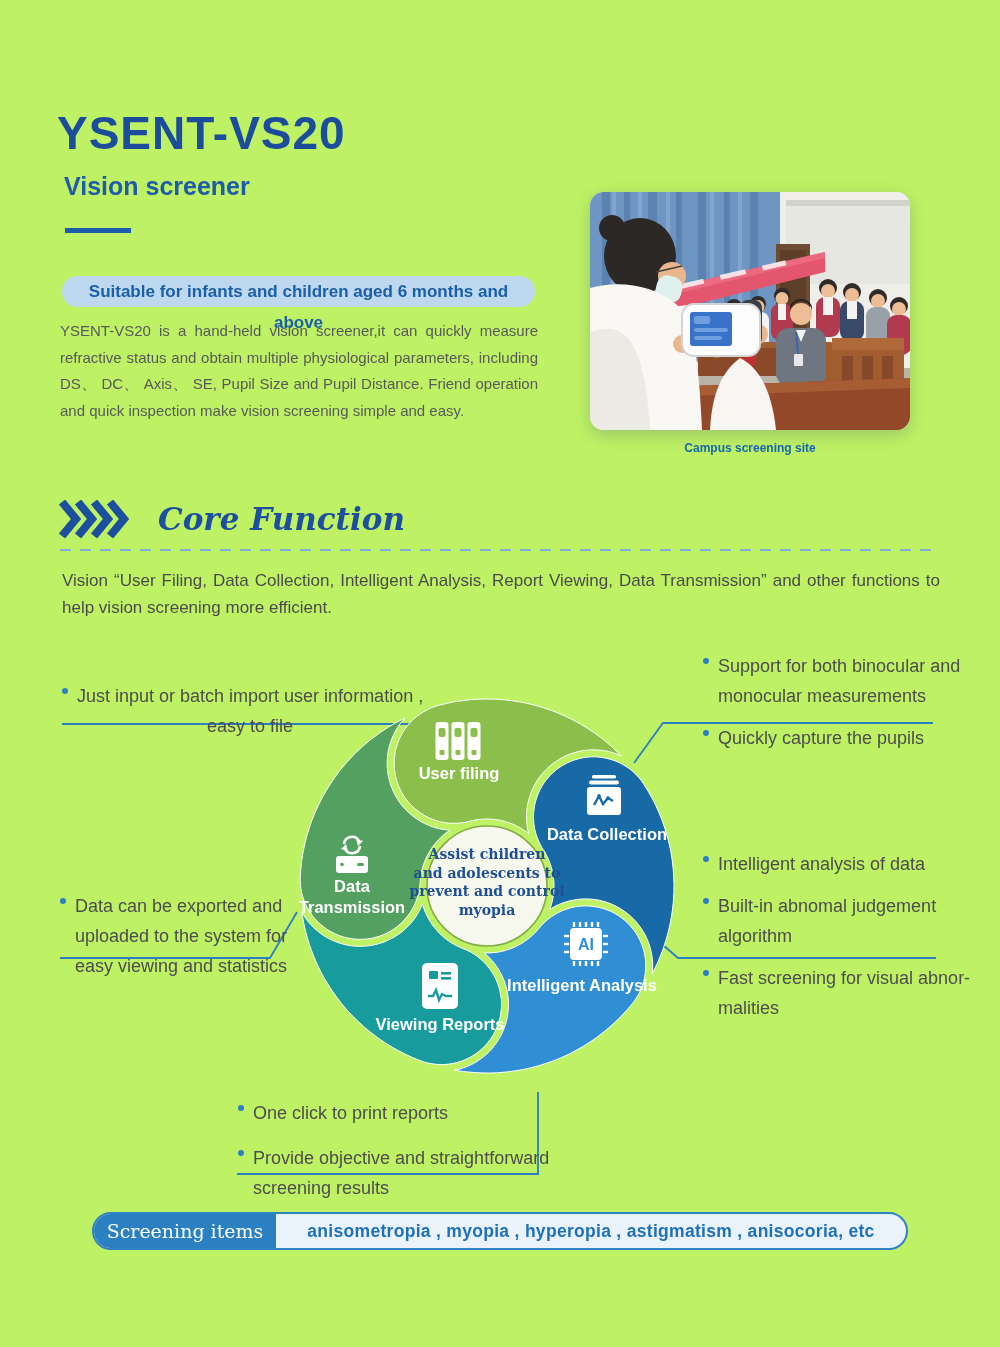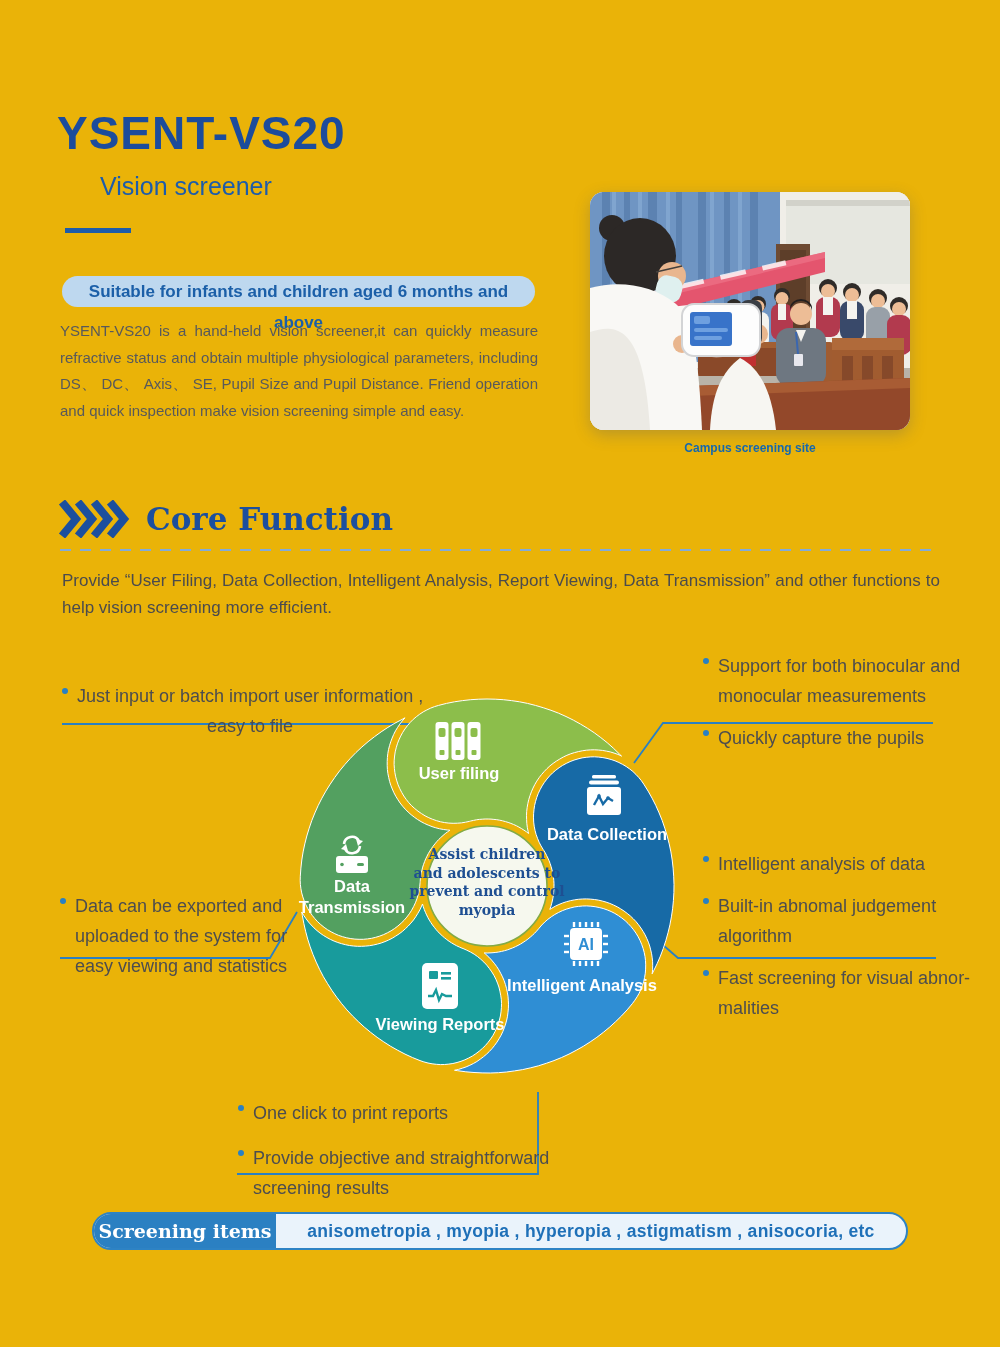--- a/index.html
+++ b/index.html
@@ -1,35 +1,35 @@
 <!DOCTYPE html>
 <html><head>
 <meta charset="utf-8">
 <style>
   html,body{margin:0;padding:0;background:#fff;}
-  .page{position:relative;width:1000px;height:1347px;background:#eab308;overflow:hidden;
+  .page{position:relative;width:1000px;height:1347px;background:#bef264;overflow:hidden;
         font-family:"Liberation Sans",sans-serif;}
 
   .title{position:absolute;left:57px;top:106px;font-size:46px;font-weight:bold;
          color:#1c4c9c;letter-spacing:1px;margin:0;}
-  .subtitle{position:absolute;left:64px;top:172px;font-size:25px;font-weight:normal;color:#1d5cab;margin-left:36px;}
+  .subtitle{position:absolute;left:64px;top:172px;font-size:25px;font-weight:bold;color:#1d5cab;}
   .title-underline{position:absolute;left:65px;top:228px;width:66px;height:5px;background:#1d5cab;}
 
   .banner{position:absolute;left:62px;top:276px;width:473px;height:31px;background:#bed8ef;
           border-radius:16px;color:#1b5fa8;font-weight:bold;font-size:17px;text-align:center;
           line-height:31px;}
   .intro{position:absolute;left:60px;top:318px;width:478px;font-size:15px;line-height:26.5px;
          color:#58595b;text-align:justify;margin:0;}
 
   .photo-card{position:absolute;left:590px;top:192px;width:320px;height:238px;border-radius:14px;
               overflow:hidden;box-shadow:0 5px 16px rgba(60,80,120,.28);margin:0;background:#ddd;}
   .caption{position:absolute;left:590px;top:441px;width:320px;text-align:center;color:#1568ae;
            font-size:12px;font-weight:bold;}
 
-  .section-head{position:absolute;left:58px;top:500px;display:flex;align-items:center;gap:16px;}
+  .section-head{position:absolute;left:58px;top:500px;display:flex;align-items:center;gap:28px;font-style:italic;}
   .section-head h2{font-family:"DejaVu Serif","Liberation Serif",serif;font-size:31px;
                    color:#1c4f9e;margin:0;font-weight:bold;}
   .dashed{position:absolute;left:60px;top:549px;width:880px;height:2px;
           background:repeating-linear-gradient(90deg,#84abd8 0 11px,transparent 11px 20px);}
   .section-desc{position:absolute;left:62px;top:567px;width:878px;font-size:17px;line-height:27px;
                 color:#4b4b4d;text-align:justify;margin:0;}
 
   #diagram-svg{position:absolute;left:0;top:0;width:1000px;height:1347px;pointer-events:none;}
 
   .callout{position:absolute;}
@@ -40,21 +40,21 @@
   #co-b{left:703px;top:651px;}
   #co-c{left:703px;top:849px;}
   #co-d{left:60px;top:891px;}
   #co-e{left:238px;top:1098px;}
   #co-e .bi{margin-bottom:15px;}
 
   .screen-bar{position:absolute;left:92px;top:1212px;width:816px;height:38px;
               border:2px solid #2e83c4;border-radius:21px;background:#eaf3fb;display:flex;
               overflow:hidden;box-sizing:border-box;}
   .screen-label{width:182px;flex:none;background:#2b80c2;color:#fff;
-                font-family:"DejaVu Serif","Liberation Serif",serif;font-weight:bold;font-size:19px;
+                font-family:"DejaVu Serif","Liberation Serif",serif;font-weight:normal;font-size:19px;
                 display:flex;align-items:center;justify-content:center;}
   .screen-values{flex:1;display:flex;align-items:center;justify-content:center;color:#1e70b8;
                  font-weight:bold;font-size:17.5px;letter-spacing:.3px;}
 </style>
 </head>
 <body>
 
 <div class="page">
 
   <h1 class="title">YSENT-VS20</h1>
@@ -217,21 +217,21 @@
       <g stroke="#1c4f9e" stroke-width="8" fill="none">
         <path d="M4,2 L18,19 L4,36"></path>
           <path d="M20,2 L34,19 L20,36"></path>
         <path d="M36,2 L50,19 L36,36"></path>
           <path d="M52,2 L66,19 L52,36"></path>
       </g>
     </svg>
     <h2>Core Function</h2>
   </div>
   <div class="dashed"></div>
-  <p class="section-desc">Provide “User Filing, Data Collection, Intelligent Analysis, Report Viewing, Data Transmission” and other functions to help vision  screening more efficient.</p>
+  <p class="section-desc">Vision “User Filing, Data Collection, Intelligent Analysis, Report Viewing, Data Transmission” and other functions to help vision  screening more efficient.</p>
 
   <svg id="diagram-svg" viewBox="0 0 1000 1347" width="1000" height="1347">
       <polyline points="62,724 522,724 556,754" fill="none" stroke="#2a80c3" stroke-width="1.8"></polyline>
       <polyline points="933,723 663,723 634,763" fill="none" stroke="#2a80c3" stroke-width="1.8"></polyline>
       <polyline points="936,958 678,958 663,945" fill="none" stroke="#2a80c3" stroke-width="1.8"></polyline>
       <polyline points="60,958 270,958 297,912" fill="none" stroke="#2a80c3" stroke-width="1.8"></polyline>
       <polyline points="538,1092 538,1174 237,1174" fill="none" stroke="#2a80c3" stroke-width="1.8"></polyline>
       <path d="M438.6,705.4L446.5,703.4L454.5,701.8L462.6,700.6L470.7,699.7L478.8,699.2L487.0,699.0L495.2,699.2L503.3,699.7L511.4,700.6L519.5,701.8L527.5,703.4L535.4,705.4L543.2,707.7L551.0,710.3L558.6,713.2L566.0,716.5L573.3,720.1L580.5,724.1L587.5,728.3L594.3,732.8L600.8,737.6L607.2,742.7L613.3,748.1L619.2,753.8L621.5,756.1L621.6,756.0L617.9,754.4L614.1,753.1L610.2,751.9L606.3,751.1L602.3,750.4L598.3,750.0L594.3,749.8L590.3,749.9L586.3,750.2L582.3,750.8L578.4,751.6L574.5,752.6L570.7,753.8L566.9,755.3L563.3,757.0L559.8,759.0L556.4,761.1L553.1,763.4L549.9,765.9L547.0,768.6L544.2,771.5L541.5,774.6L539.1,777.7L536.8,781.1L534.8,784.5L533.0,788.1L531.4,791.8L530.0,795.6L528.8,799.4L527.9,803.3L527.2,807.3L526.7,811.3L526.5,815.3L526.6,819.3L526.8,823.3L527.3,827.3L528.1,831.3L528.6,833.5L526.3,831.7L523.9,830.1L521.4,828.5L518.9,827.1L516.3,825.7L513.6,824.5L510.9,823.4L508.1,822.4L505.4,821.6L502.5,820.8L499.7,820.2L496.8,819.7L493.9,819.4L491.0,819.1L488.1,819.0L485.1,819.0L482.2,819.2L479.3,819.4L476.4,819.8L473.5,820.4L470.7,821.0L469.7,821.3L469.7,821.3L465.6,822.2L461.4,822.9L457.3,823.2L453.1,823.3L448.9,823.1L444.7,822.6L440.6,821.8L436.6,820.7L432.6,819.3L428.8,817.7L425.0,815.8L421.5,813.6L418.0,811.2L414.8,808.6L411.7,805.8L408.8,802.7L406.2,799.4L403.8,796.0L401.7,792.4L399.8,788.7L398.1,784.8L396.8,780.9L395.7,776.8L394.9,772.7L394.4,768.6L394.1,764.4L394.2,760.2L394.6,756.0L395.2,751.9L396.2,747.8L397.4,743.8L398.9,739.9L400.7,736.1L402.7,732.4L405.0,728.9L407.5,725.6L410.2,722.4L413.2,719.4L416.4,716.7L419.7,714.2L423.2,711.9L426.9,709.9L430.7,708.1L434.6,706.6L438.6,705.4Z" fill="#8cbe4b" stroke="#ffffff" stroke-width="1"></path>
       <path d="M643.8,784.2L648.1,791.1L652.1,798.2L655.8,805.5L659.1,812.9L662.2,820.5L664.8,828.2L667.2,836.0L669.2,843.9L670.9,851.9L672.2,860.0L673.1,868.1L673.7,876.2L674.0,884.4L673.9,892.5L673.4,900.7L672.6,908.8L671.4,916.9L669.9,924.9L668.0,932.8L665.8,940.7L663.3,948.4L660.4,956.1L657.2,963.5L653.6,970.9L652.1,973.8L652.2,973.8L652.6,969.8L652.7,965.8L652.6,961.8L652.2,957.8L651.6,953.8L650.7,949.9L649.7,946.0L648.4,942.2L646.8,938.5L645.1,934.9L643.1,931.4L640.9,928.0L638.5,924.7L636.0,921.6L633.2,918.7L630.3,915.9L627.2,913.4L624.0,911.0L620.6,908.8L617.2,906.8L613.5,905.0L609.8,903.4L606.1,902.1L602.2,901.0L598.3,900.1L594.3,899.5L590.3,899.1L586.3,898.9L582.3,899.0L578.3,899.3L574.3,899.9L570.3,900.7L566.5,901.7L562.6,903.0L558.9,904.5L555.3,906.2L551.8,908.2L549.8,909.4L550.8,906.6L551.6,903.8L552.3,901.0L552.9,898.1L553.4,895.2L553.7,892.3L553.9,889.4L554.0,886.5L554.0,883.5L553.8,880.6L553.5,877.7L553.1,874.8L552.5,872.0L551.8,869.1L551.0,866.3L550.1,863.5L549.1,860.8L547.9,858.1L546.6,855.5L545.3,852.9L543.8,850.4L543.2,849.5L543.2,849.5L541.0,845.9L539.1,842.2L537.5,838.3L536.1,834.4L535.0,830.3L534.2,826.2L533.7,822.1L533.5,817.9L533.6,813.7L534.0,809.5L534.6,805.4L535.6,801.3L536.8,797.3L538.3,793.4L540.1,789.6L542.1,785.9L544.4,782.4L546.9,779.1L549.6,775.9L552.6,772.9L555.8,770.2L559.1,767.7L562.6,765.4L566.3,763.4L570.1,761.6L574.0,760.1L578.0,758.9L582.1,757.9L586.2,757.3L590.4,756.9L594.6,756.8L598.7,757.1L602.9,757.6L607.0,758.4L611.1,759.5L615.0,760.8L618.9,762.5L622.6,764.4L626.2,766.5L629.6,768.9L632.9,771.5L635.9,774.4L638.8,777.5L641.4,780.7L643.8,784.2Z" fill="#176aa6" stroke="#ffffff" stroke-width="1"></path>
       <path d="M632.3,1003.7L627.1,1009.9L621.5,1015.9L615.7,1021.6L609.7,1027.1L603.4,1032.3L596.9,1037.3L590.2,1041.9L583.3,1046.3L576.2,1050.3L569.0,1054.1L561.6,1057.5L554.0,1060.6L546.3,1063.3L538.5,1065.8L530.7,1067.8L522.7,1069.6L514.6,1070.9L506.5,1072.0L498.4,1072.7L490.3,1073.0L482.1,1072.9L474.0,1072.5L465.8,1071.8L457.7,1070.7L454.5,1070.2L454.6,1070.3L458.5,1069.4L462.3,1068.2L466.1,1066.9L469.8,1065.3L473.4,1063.5L476.9,1061.5L480.2,1059.2L483.4,1056.8L486.5,1054.2L489.4,1051.4L492.1,1048.5L494.6,1045.4L497.0,1042.1L499.1,1038.7L501.1,1035.2L502.8,1031.6L504.3,1027.8L505.6,1024.0L506.7,1020.1L507.5,1016.2L508.0,1012.2L508.4,1008.2L508.5,1004.2L508.3,1000.2L508.0,996.2L507.3,992.2L506.5,988.3L505.4,984.4L504.1,980.6L502.5,976.9L500.7,973.3L498.8,969.8L496.6,966.4L494.2,963.2L491.6,960.1L488.9,957.2L485.9,954.4L484.2,952.9L487.1,953.0L490.0,952.9L493.0,952.7L495.9,952.4L498.7,952.0L501.6,951.4L504.5,950.7L507.3,949.9L510.0,948.9L512.7,947.9L515.4,946.7L518.0,945.4L520.6,944.0L523.1,942.4L525.5,940.8L527.9,939.1L530.2,937.2L532.4,935.3L534.5,933.3L536.5,931.2L538.4,929.0L539.1,928.2L539.1,928.2L541.8,925.0L544.8,922.0L547.9,919.3L551.3,916.8L554.8,914.5L558.5,912.5L562.3,910.7L566.2,909.2L570.2,908.0L574.2,907.0L578.4,906.4L582.6,906.0L586.7,905.9L590.9,906.2L595.1,906.7L599.2,907.5L603.2,908.5L607.2,909.9L611.1,911.5L614.8,913.4L618.4,915.6L621.8,918.0L625.1,920.6L628.1,923.5L631.0,926.6L633.6,929.8L636.0,933.2L638.2,936.8L640.1,940.6L641.7,944.4L643.1,948.4L644.2,952.4L645.0,956.5L645.5,960.7L645.7,964.9L645.6,969.1L645.3,973.2L644.6,977.4L643.7,981.5L642.4,985.5L640.9,989.4L639.2,993.2L637.1,996.8L634.8,1000.3L632.3,1003.7Z" fill="#2f8ed4" stroke="#ffffff" stroke-width="1"></path>

